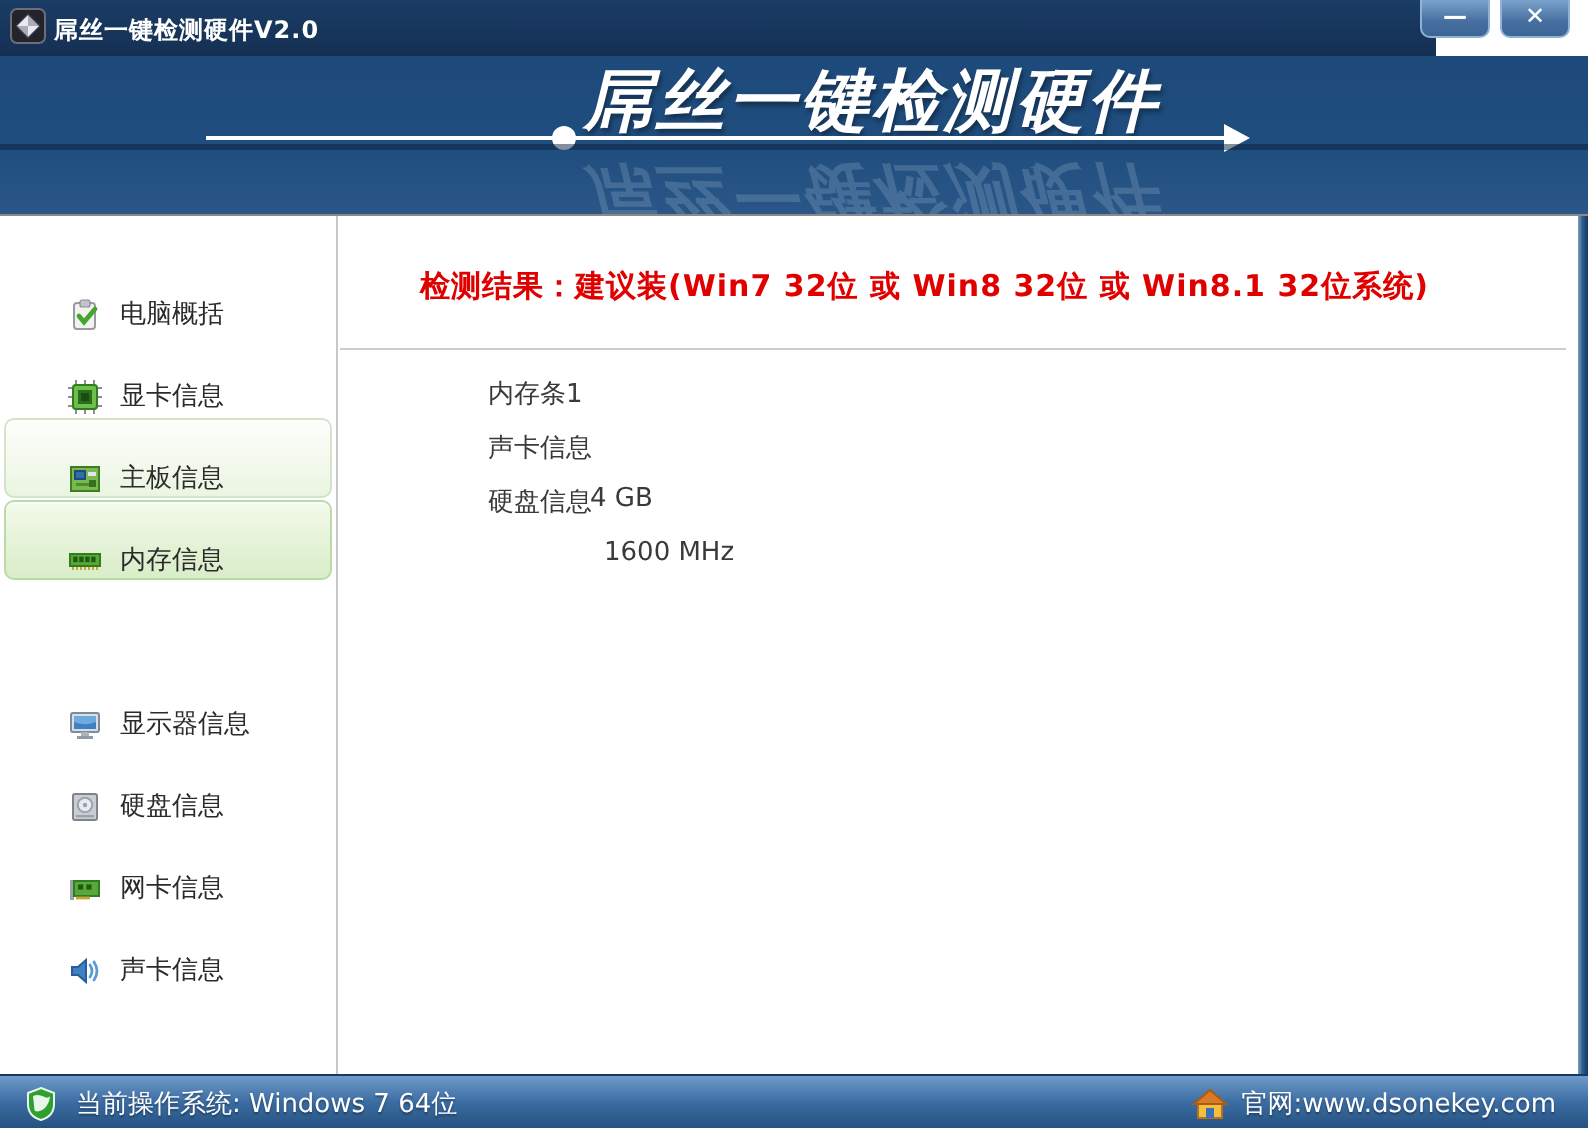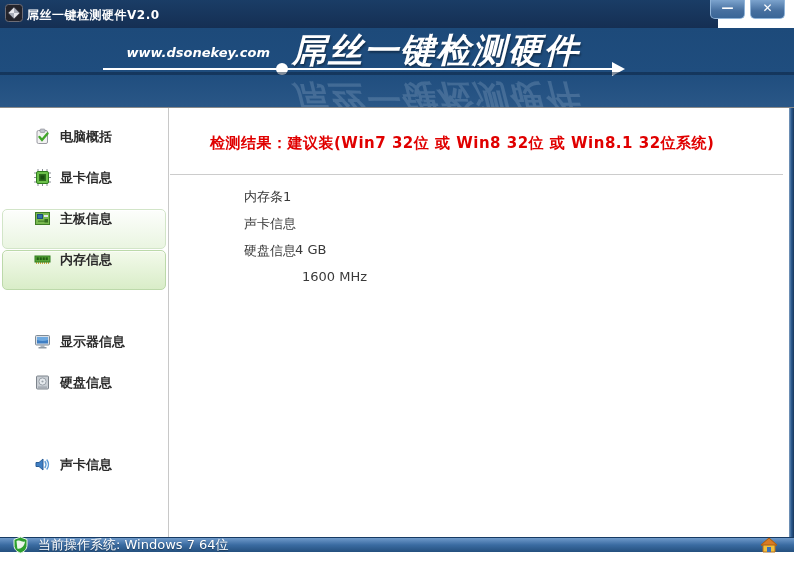--- a/index.html
+++ b/index.html
@@ -59,23 +59,23 @@
   .header-divider { position:absolute; left:0; top:44px; width:794px; height:3px; background:rgba(10,32,60,0.5); }
   .header-bottom-edge { position:absolute; left:0; top:107px; width:794px; height:1px; background:#8a8a8a; }
 
   
   .sidebar {
     position:absolute; left:0; top:108px; width:169px; height:429px;
     background:#ffffff; border-right:1px solid #c8c8c8;
   }
   .side-item {
     position:absolute; left:2px; width:164px; height:40px;
-    display:flex; align-items:flex-start; padding-left:31px; gap:9px;
+    display:flex; align-items:flex-end; padding-left:31px; gap:9px;
     font-size:13px; color:#2b2b2b; cursor:pointer;
-    border:1px solid transparent; border-radius:5px; white-space:nowrap;font-weight:bold;
+    border:1px solid transparent; border-radius:5px; white-space:nowrap;
   }
   .side-item.hover {
     background:linear-gradient(180deg,#fdfefc 0%,#eaf5e1 100%);
     border-color:#d2e5c8;
     box-shadow:inset 0 1px 0 #ffffff;
   }
   .side-item.selected {
     background:linear-gradient(180deg,#f3faeb 0%,#d9edc8 100%);
     border-color:#bcd9aa;
     box-shadow:inset 0 1px 0 #fbfdf8;
@@ -94,21 +94,21 @@
   .mem-value { position:absolute; white-space:nowrap; }
 
   
   .win-right-border {
     position:absolute; left:789px; top:108px; width:5px; height:429px;
     background:linear-gradient(90deg,#7d9cbd 0%,#2e5d92 45%,#16365c 100%);
   }
 
   
   .statusbar {
-    position:absolute; left:0; top:537px; width:794px; height:15px;
+    position:absolute; left:0; top:537px; width:794px; height:28px;
     background:linear-gradient(180deg,#6f9aca 0%,#3a6ba1 50%,#24507e 100%);
     border-top:1px solid #163a63;
     display:flex; align-items:center; color:#ffffff; font-size:13px;
   }
   .status-left { display:flex; align-items:center; gap:9px; margin-left:12px; }
   .status-right { display:flex; align-items:center; gap:7px; margin-left:auto; margin-right:16px; cursor:pointer; }
   .status-text { white-space:nowrap; text-shadow:0 1px 1px rgba(0,0,0,0.35); }
 </style>
 </head>
 <body>
@@ -124,21 +124,20 @@
       <polygon points="9,9 14.5,9 9,14.5" fill="#e9e9ef"></polygon>
       <polygon points="9,9 9,14.5 3.5,9" fill="#a9adb9"></polygon>
     </svg>
     <span class="titlebar-text">屌丝一键检测硬件V2.0</span>
     <div class="cap-btn btn-min">—</div>
     <div class="cap-btn btn-close">✕</div>
   </div>
 
   <div class="header">
     <span class="header-title-reflection">屌丝一键检测硬件</span>
-    <span class="header-site">www.dsonekey.com</span>
     <span class="header-title">屌丝一键检测硬件</span>
     <div class="header-line"></div>
     <div class="header-dot"></div>
     <div class="header-arrow"></div>
     <div class="header-divider"></div>
   </div>
   <div class="header-bottom-edge"></div>
 
   <div class="sidebar">
 
@@ -199,20 +198,30 @@
       <svg class="icon" viewBox="0 0 17 17">
         <rect x="1.5" y="2.5" width="14" height="9.5" rx="1" fill="#d7dee6" stroke="#7f8b96"></rect>
         <rect x="3" y="4" width="11" height="6.5" fill="#3f7fc4"></rect>
         <path d="M3 4 h11 v3 q-5.5 2.2 -11 0 z" fill="#6ea9e0"></path>
         <rect x="6.5" y="12" width="4" height="2" fill="#aab4be"></rect>
         <rect x="4.5" y="14" width="8" height="1.5" fill="#8f9aa4"></rect>
       </svg>
       <span>显示器信息</span>
     </div>
 
+    <div class="side-item" style="top:306px">
+      <svg class="icon" viewBox="0 0 17 17">
+        <rect x="1" y="4" width="2" height="10" fill="#9aa2aa"></rect>
+        <rect x="3" y="4.5" width="12.5" height="7.5" fill="#5aa83a" stroke="#2f7d1e"></rect>
+        <rect x="5" y="6.2" width="2.6" height="2.6" fill="#1e5c10"></rect>
+        <rect x="9.2" y="6.2" width="2.6" height="2.6" fill="#1e5c10"></rect>
+        <rect x="4" y="12.3" width="7" height="1.4" fill="#caa23c"></rect>
+      </svg>
+      <span>网卡信息</span>
+    </div>
 
     <div class="side-item" style="top:347px">
       <svg class="icon" viewBox="0 0 17 17">
         <polygon points="2,6.5 5,6.5 9,3 9,14 5,10.5 2,10.5" fill="#3f7fc4" stroke="#2a5d96"></polygon>
         <path d="M11 5.5 q2 3 0 6 M13 4 q3 4.5 0 9" stroke="#5d9bd6" stroke-width="1.4" fill="none" stroke-linecap="round"></path>
       </svg>
       <span>声卡信息</span>
     </div>
 
   </div>
@@ -248,16 +257,17 @@
         <path d="M4.5 5 C9 3.2 10.5 7.2 13 5.3 C12.5 11 8 13.7 5.3 12.4" fill="#ffffff" opacity="0.9"></path>
       </svg>
       <span class="status-text">当前操作系统: Windows 7 64位</span>
     </div>
     <div class="status-right">
       <svg width="18" height="16" viewBox="0 0 18 16">
         <polygon points="9,1 17,8 15,8 15,15 3,15 3,8 1,8" fill="#f2c03c" stroke="#b5701f"></polygon>
         <polygon points="9,1 17,8 1,8" fill="#d97b24" stroke="#a85c14"></polygon>
         <rect x="7" y="10" width="4" height="5" fill="#3a70b8"></rect>
       </svg>
+      <span class="status-text">官网:www.dsonekey.com</span>
     </div>
   </div>
 
 </div>
 
 </body></html>

